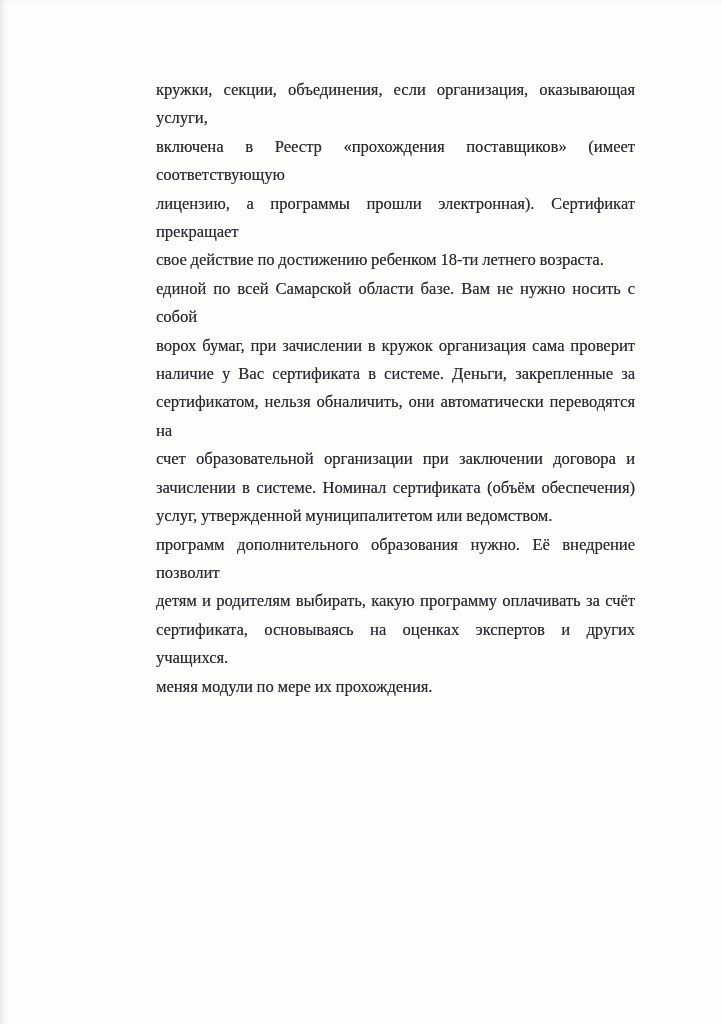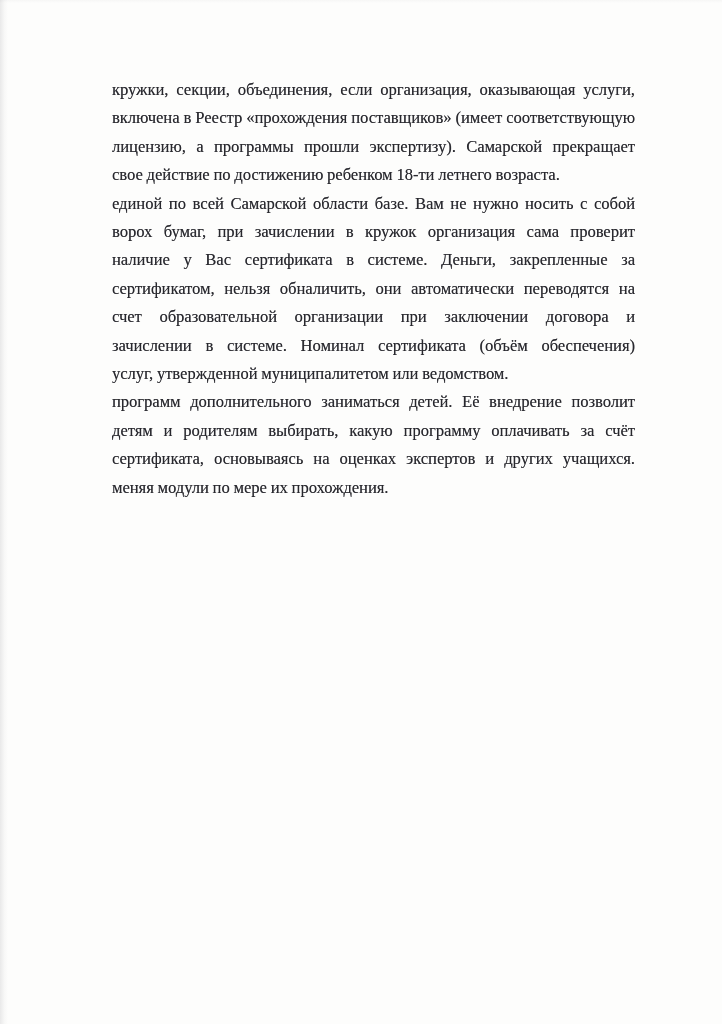--- a/index.html
+++ b/index.html
@@ -40,51 +40,52 @@
     color: #28282e;
     text-shadow: 0.2px 0.2px 0.6px rgba(40,40,46,0.55);
     word-spacing: -0.3px;
   }
   .paragraph {
     margin: 0;
   }
   .line {
     text-align: justify;
     text-align-last: justify;
+    margin-left: 44px;
   }
   .line.last {
     text-align: right;
     text-align-last: left;
   }
   .line.indent {
     text-indent: 34px;
   }
 </style>
 </head>
 <body>
 
 <div class="page">
   <div class="scan-edge-left"></div>
   <div class="scan-edge-top"></div>
   <div class="textblock">
       <div class="paragraph">
         <div class="line">кружки, секции, объединения, если организация, оказывающая услуги,</div>
         <div class="line">включена в Реестр «прохождения поставщиков» (имеет соответствующую</div>
-        <div class="line">лицензию, а программы прошли экспертизу). Самарской прекращает</div>
+        <div class="line">лицензию, а программы прошли электронная). Сертификат прекращает</div>
         <div class="line last">свое действие по достижению ребенком 18-ти летнего возраста.</div>
       </div>
       <div class="paragraph">
         <div class="line">единой по всей Самарской области базе. Вам не нужно носить с собой</div>
         <div class="line">ворох бумаг, при зачислении в кружок организация сама проверит</div>
         <div class="line">наличие у Вас сертификата в системе. Деньги, закрепленные за</div>
         <div class="line">сертификатом, нельзя обналичить, они автоматически переводятся на</div>
         <div class="line">счет образовательной организации при заключении договора и</div>
         <div class="line">зачислении в системе. Номинал сертификата (объём обеспечения)</div>
         <div class="line last">услуг, утвержденной муниципалитетом или ведомством.</div>
       </div>
       <div class="paragraph">
-        <div class="line">программ дополнительного заниматься детей. Её внедрение позволит</div>
+        <div class="line">программ дополнительного образования нужно. Её внедрение позволит</div>
         <div class="line">детям и родителям выбирать, какую программу оплачивать за счёт</div>
         <div class="line">сертификата, основываясь на оценках экспертов и других учащихся.</div>
         <div class="line last">меняя модули по мере их прохождения.</div>
       </div>
     </div>
 </div>
 
 </body></html>

